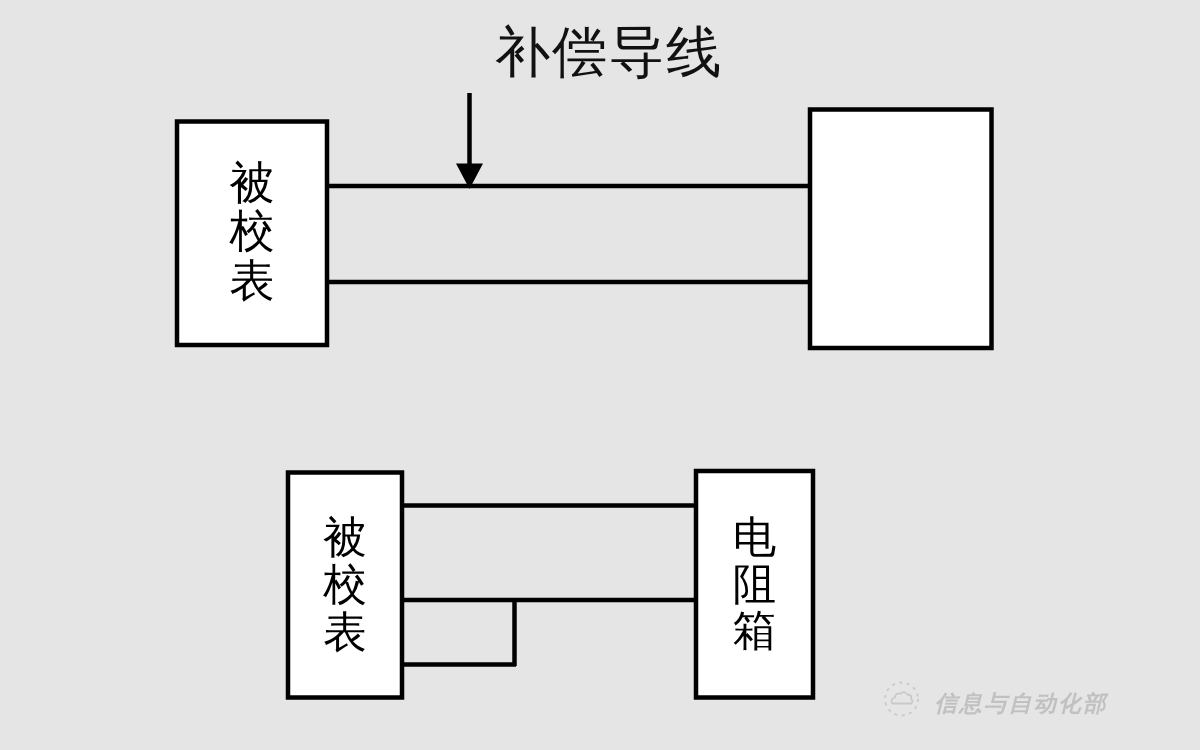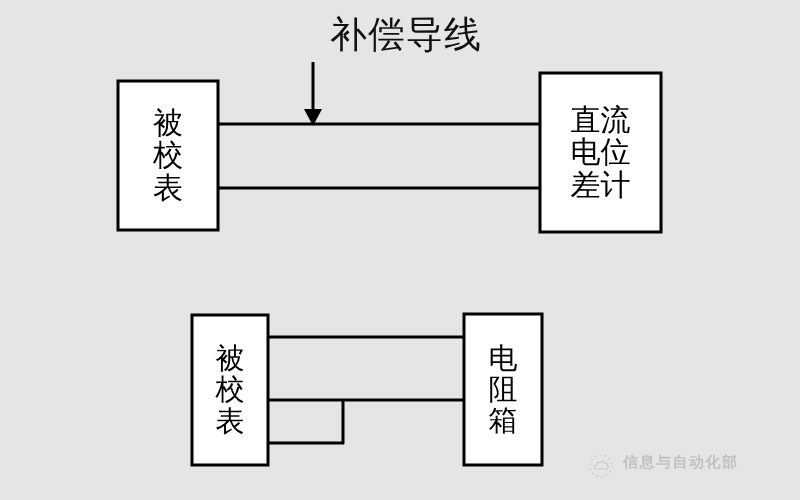--- a/index.html
+++ b/index.html
@@ -42,23 +42,24 @@
     position: absolute;
     color: #111111;
     font-size: 37px;
     line-height: 1;
     letter-spacing: 1px;
     white-space: nowrap;
   }
   .wm {
     position: absolute;
     display: flex;
-    align-items: flex-start;
+    align-items: flex-end;
     gap: 9px;
     opacity: 0.30;
+    font-style: italic;
   }
   .wm-text {
     font-size: 15px;
     color: #6f6f6f;
     letter-spacing: 1.5px;
     white-space: nowrap;
     font-weight: bold;
   }
   .wm-logo {
     width: 26px;
@@ -104,25 +105,20 @@
   </svg>
 
   <div class="annot-title" style="left:330px; top:16px;">补偿导线</div>
 
   <div class="box-label" style="left:118px; top:81px; width:100px; height:149px; font-size:30px;">
     <span class="ln">被</span>
     <span class="ln">校</span>
     <span class="ln">表</span>
   </div>
 
-  <div class="box-label" style="left:540px; top:73px; width:121px; height:159px; font-size:30px;">
-    <span class="ln">直流</span>
-    <span class="ln">电位</span>
-    <span class="ln">差计</span>
-  </div>
 
   <div class="box-label" style="left:192px; top:315px; width:76px; height:150px; font-size:29px;">
     <span class="ln">被</span>
     <span class="ln">校</span>
     <span class="ln">表</span>
   </div>
 
   <div class="box-label" style="left:464px; top:314px; width:78px; height:151px; font-size:29px;">
     <span class="ln">电</span>
     <span class="ln">阻</span>

